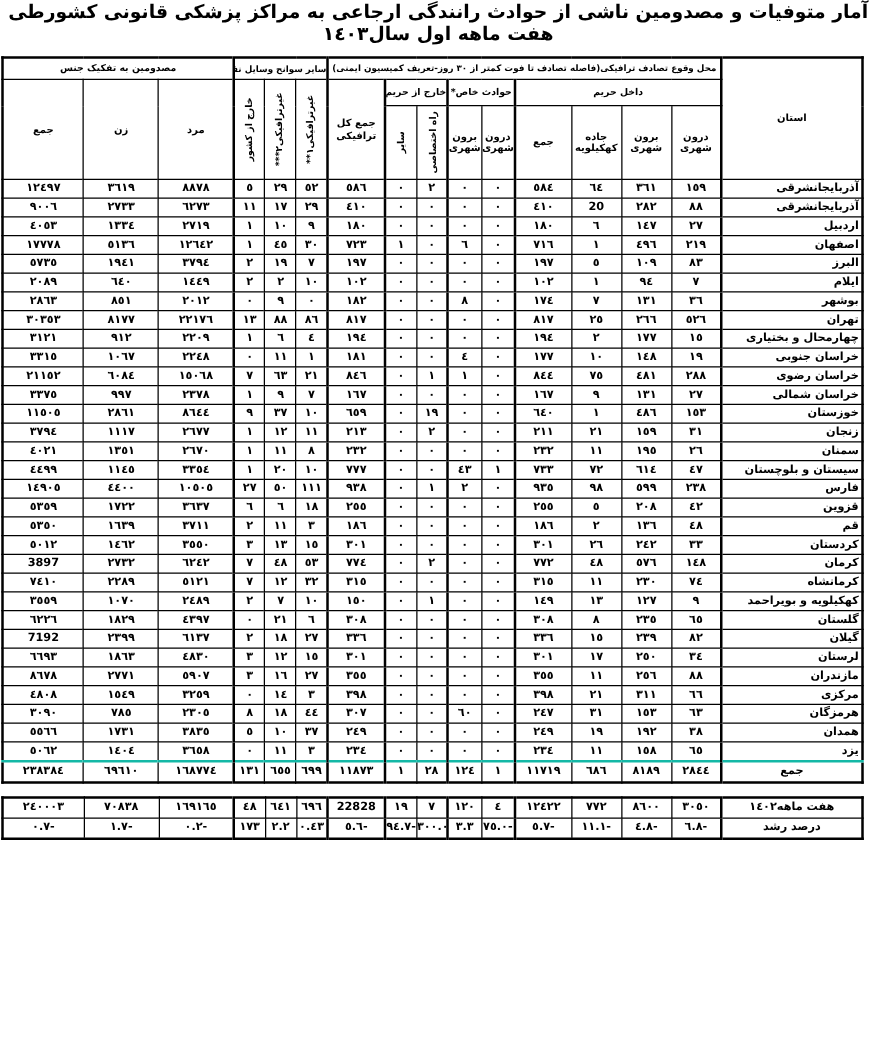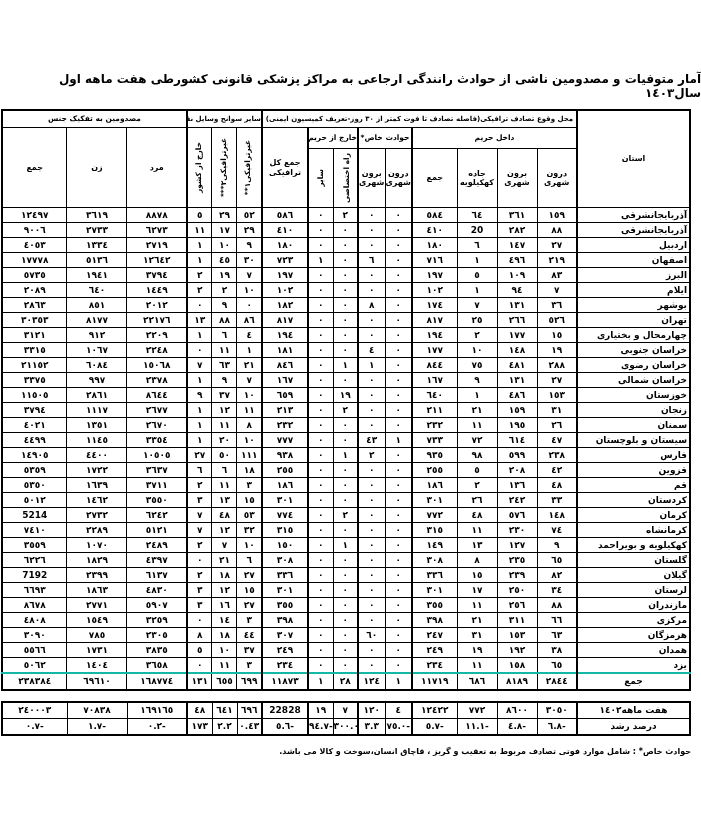--- a/index.html
+++ b/index.html
@@ -1,17 +1,17 @@
 <!DOCTYPE html>
 <html lang="fa" dir="rtl"><head>
 <meta charset="utf-8">
 <style>
   html,body{margin:0;padding:0;width:701px;height:835px;background:#fff;overflow:hidden;
     font-family:"DejaVu Sans",sans-serif;color:#000;}
-  .title{margin-top:72px;font-weight:bold;font-size:12px;direction:rtl;}
+  .title{text-align:center;font-weight:bold;font-size:15px;direction:rtl;}
   table{border-collapse:collapse;table-layout:fixed;direction:rtl;}
   table.main{margin:9px 10px 0 0;width:689px;border:2px solid #000;}
   table.cmp{margin:10px 10px 0 0;width:689px;border:2px solid #000;}
   th,td{border:1px solid #000;font-weight:bold;text-align:center;vertical-align:middle;
     padding:0;font-size:9px;line-height:1.15;overflow:hidden;}
   thead th{font-size:8px;}
   th.grp{font-size:7.5px;white-space:nowrap;}
   th.grp-sm{font-size:7px;white-space:nowrap;}
   tr.t1 th{height:16px;}
   tr.t2 th{height:20px;}
@@ -464,21 +464,21 @@
         <td class="num">٠</td>
         <td class="num bl2">٠</td>
         <td class="num">٢</td>
         <td class="num bl2">٠</td>
         <td class="num bl2">٧٧٤</td>
         <td class="num">٥٣</td>
         <td class="num">٤٨</td>
         <td class="num bl2">٧</td>
         <td class="num">٦٢٤٢</td>
         <td class="num">٢٧٣٢</td>
-        <td class="num">5214</td>
+        <td class="num">3897</td>
       </tr>
       <tr>
         <td class="label bl2">کرمانشاه</td>
         <td class="num">٧٤</td>
         <td class="num">٢٣٠</td>
         <td class="num">١١</td>
         <td class="num bl2">٣١٥</td>
         <td class="num">٠</td>
         <td class="num bl2">٠</td>
         <td class="num">٠</td>
@@ -727,14 +727,13 @@
         <td class="num">٢.٢</td>
         <td class="num bl2">١٧٣</td>
         <td class="num">٠.٢-</td>
         <td class="num">١.٧-</td>
         <td class="num">٠.٧-</td>
       </tr>
     </tbody>
 </table>
 
 <div class="footnotes">
-  <div>حوادث خاص* : شامل موارد فوتی تصادف مربوط به تعقیب و گریز ، قاچاق انسان،سوخت و کالا می باشد.</div>
 </div>
 
 </body></html>

